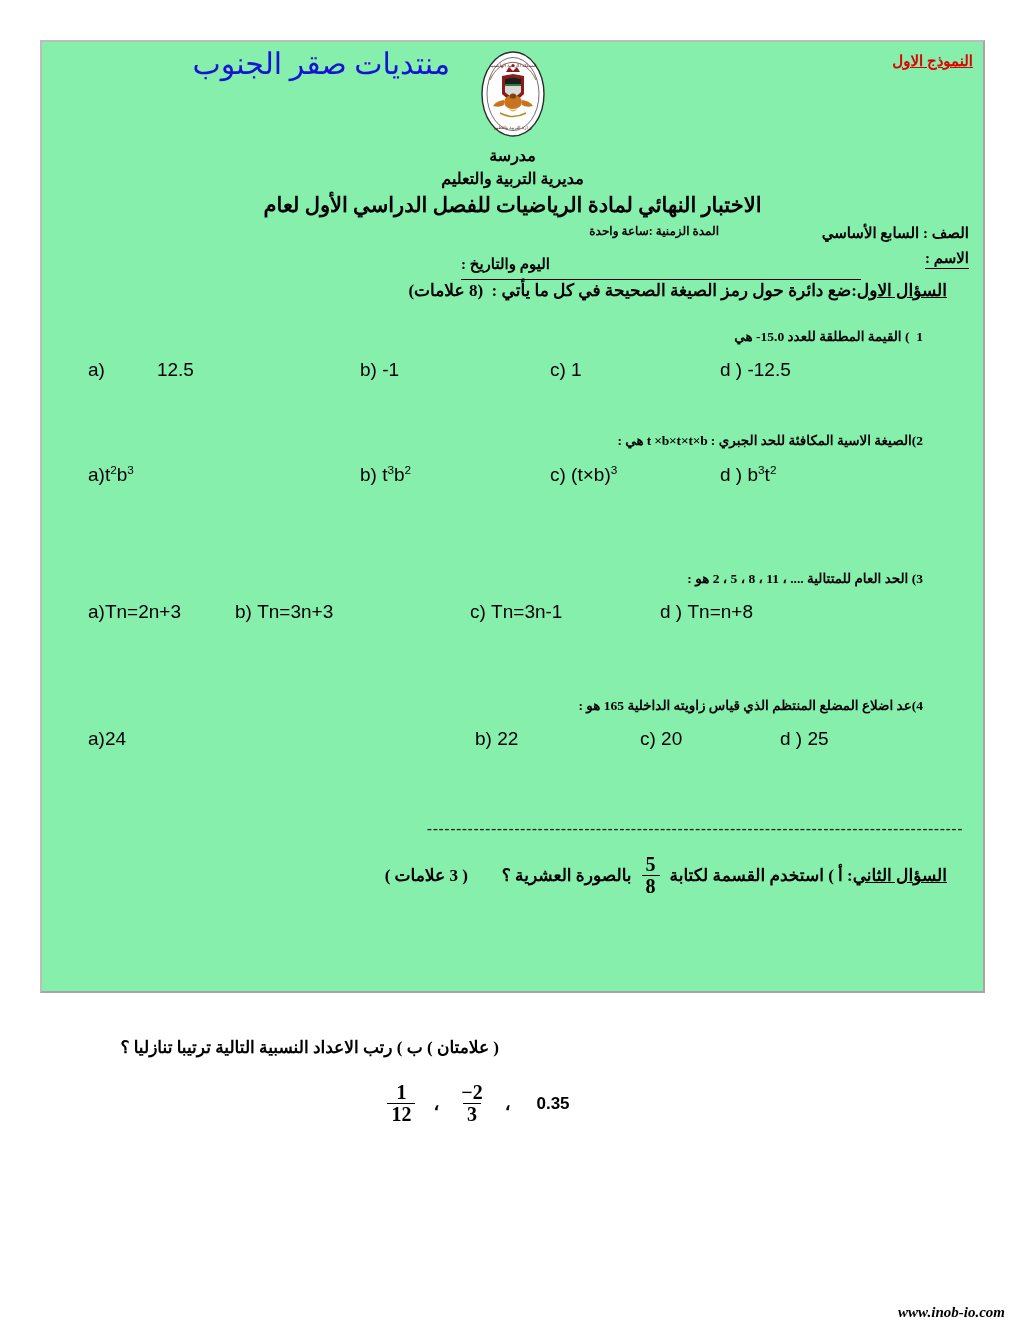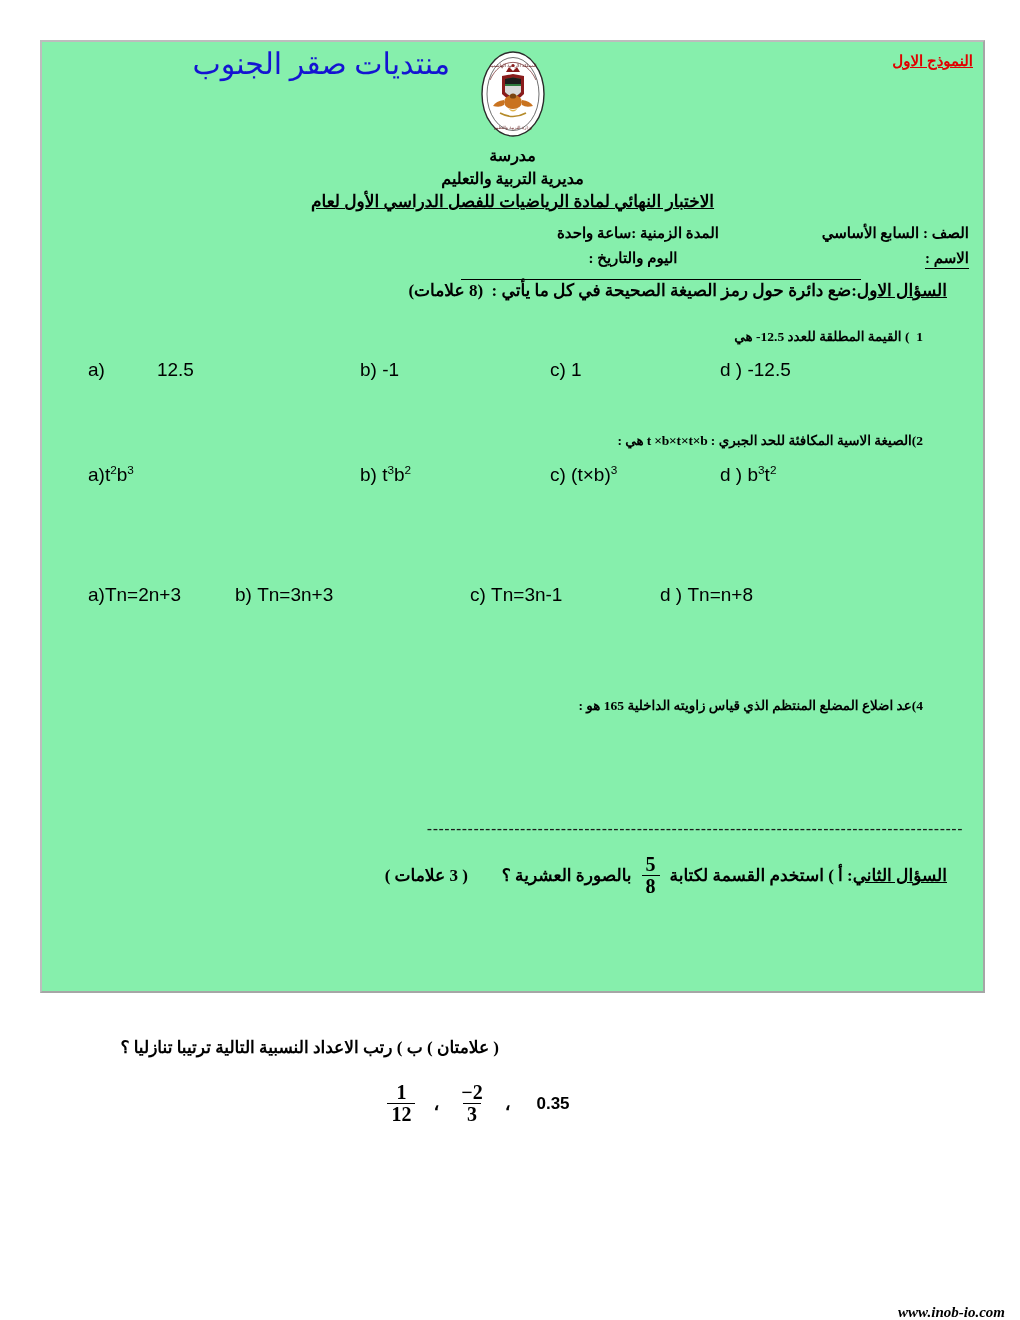--- a/index.html
+++ b/index.html
@@ -77,40 +77,40 @@
     font-weight: bold;
     font-size: 16px;
     color: #000;
     line-height: 1.45;
   }
   #hdr-lines {
     position: absolute;
     left: 0; right: 0;
     top: 102px;
   }
-  #hdr-line3 { font-size: 17px; text-decoration: underline; }
+  #hdr-line3 { font-size: 21px; }
 
   
   #info-row {
     position: absolute;
     top: 182px;
     left: 18px;
     right: 14px;
     display: flex;
     justify-content: flex-start;
     align-items: baseline;
     font-weight: bold;
     font-size: 15px;
   }
   #class-field { margin-right: 0; white-space: nowrap; }
   #duration-field {
     position: absolute;
     right: 250px;
     white-space: nowrap;
-    font-size: 15px;
+    font-size: 12px;
   }
 
   
   #namedate-row {
     position: absolute;
     top: 207px;
     left: 18px;
     right: 14px;
     height: 26px;
     font-weight: bold;
@@ -120,26 +120,26 @@
     position: absolute;
     right: 0;
     top: 0;
     white-space: nowrap;
     border-bottom: 1.5px solid #000;
     padding-bottom: 1px;
   }
   #date-field {
     position: absolute;
     right: 108px;
-    top: 0;
+    top: 6px;
     width: 400px;
     white-space: nowrap;
     border-bottom: 1.5px solid #000;
-    padding-bottom: 12px;
-    text-align: center;
+    padding-bottom: 6px;
+    text-align: left;
     padding-right: 56px;
     box-sizing: border-box;
   }
 
   
   #q1-heading {
     position: absolute;
     top: 238px;
     right: 18px;
     left: 18px;
@@ -358,50 +358,57 @@
   <div id="namedate-row">
     <div id="name-field">الاسم :</div>
     <div id="date-field">اليوم والتاريخ :</div>
   </div>
 
   <div id="q1-heading">
     <span class="ul">السؤال الاول</span><span>:ضع دائرة حول  رمز الصيغة الصحيحة في كل ما يأتي :</span>&nbsp;&nbsp;<span>(8 علامات)</span>
   </div>
 
   <div class="mcq" id="q1">
-    <div class="stem"><span>1</span>&nbsp;&nbsp;<span>) القيمة المطلقة  للعدد 12.5- هي</span></div>
+    <div class="stem"><span>1</span>&nbsp;&nbsp;<span>) القيمة المطلقة  للعدد 15.0- هي</span></div>
     <div class="opts">
       <span class="opt col-a"><span>a)</span><span class="opt-a-val">12.5</span></span>
       <span class="opt col-b"><span>b)</span>&nbsp;<span>-1</span></span>
       <span class="opt col-c"><span>c)</span>&nbsp;<span>1</span></span>
       <span class="opt col-d"><span>d )</span>&nbsp;<span>-12.5</span></span>
     </div>
   </div>
 
   <div class="mcq" id="q2">
     <div class="stem"><span>2</span><span>)الصيغة الاسية المكافئة للحد الجبري :  t ×b×t×t×b   هي :</span></div>
     <div class="opts">
       <span class="opt col-a"><span>a)</span><span>t</span><sup>2</sup><span>b</span><sup>3</sup></span>
       <span class="opt col-b"><span>b)</span>&nbsp;<span>t</span><sup>3</sup><span>b</span><sup>2</sup></span>
       <span class="opt col-c"><span>c)</span>&nbsp;<span>(t×b)</span><sup>3</sup></span>
       <span class="opt col-d"><span>d )</span>&nbsp;<span>b</span><sup>3</sup><span>t</span><sup>2</sup></span>
     </div>
   </div>
 
   <div class="mcq" id="q3">
+    <div class="stem"><span>3</span><span>) الحد العام للمتتالية .... ، 11 ، 8 ، 5 ، 2 هو :</span></div>
     <div class="opts">
       <span class="opt col-a"><span>a)</span><span>Tn=2n+3</span></span>
       <span class="opt col-b"><span>b)</span>&nbsp;<span>Tn=3n+3</span></span>
       <span class="opt col-c"><span>c)</span>&nbsp;<span>Tn=3n-1</span></span>
       <span class="opt col-d"><span>d )</span>&nbsp;<span>Tn=n+8</span></span>
     </div>
   </div>
 
   <div class="mcq" id="q4">
     <div class="stem"><span>4</span><span>)عد اضلاع المضلع المنتظم الذي قياس زاويته الداخلية 165 هو :</span></div>
+    <div class="opts">
+      <span class="opt col-a"><span>a)</span><span>24</span></span>
+      <span class="opt col-b"><span>b)</span>&nbsp;<span>22</span></span>
+      <span class="opt col-c"><span>c)</span>&nbsp;<span>20</span></span>
+      <span class="opt col-d"><span>d )</span>&nbsp;<span>25</span></span>
+    </div>
   </div>
 
   <div id="separator">--------------------------------------------------------------------------------------------</div>
 
   <div id="q2-sec">
     <div id="q2-line-a">
       <span id="q2-title">السؤال الثاني</span>
       <span>: أ ) استخدم القسمة لكتابة</span>
       <span class="frac">
         <span class="num">5</span>

